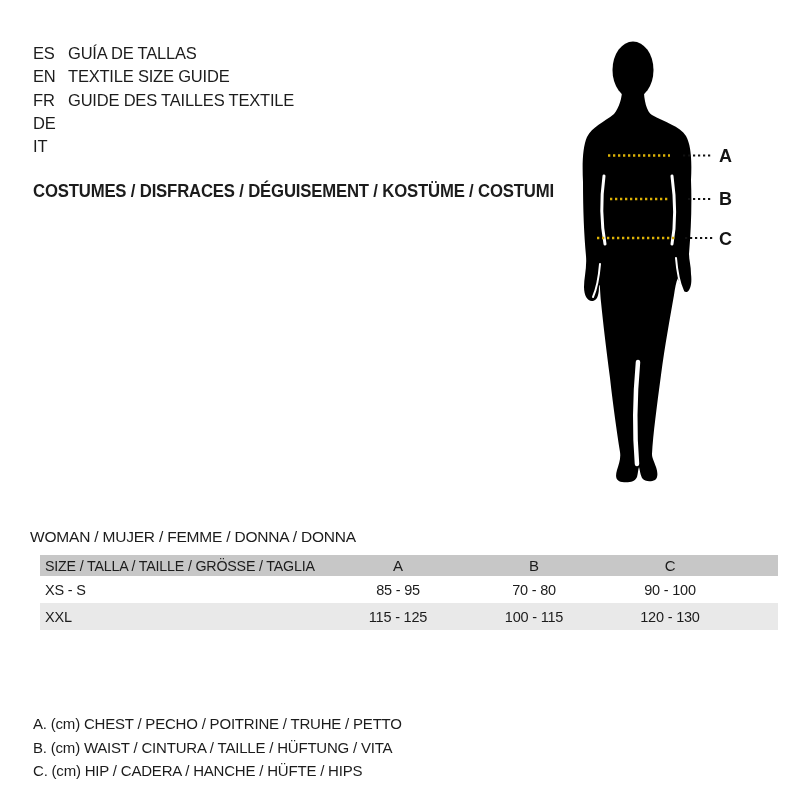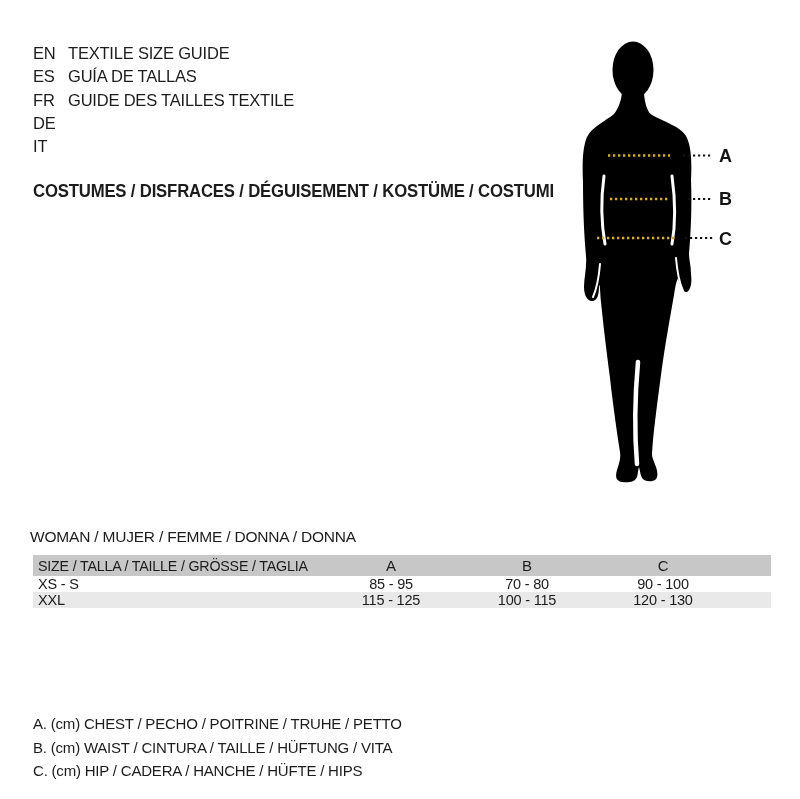--- a/index.html
+++ b/index.html
@@ -24,53 +24,53 @@
   .figure-svg { position:absolute; left:540px; top:30px; width:200px; height:470px; }
   .measure-label { position:absolute; left:719px; width:26px; font-size:18px; font-weight:bold;
                    color:#141414; text-align:left; }
   .label-a { top:146px; } .label-b { top:189px; } .label-c { top:229px; }
 
   
   .section-title { position:absolute; left:30px; top:528px; font-size:15.5px;
                    letter-spacing:-0.2px; white-space:nowrap; }
 
   
-  .size-table { position:absolute; left:33px; top:555px; width:738px;
+  .size-table { position:absolute; left:40px; top:555px; width:738px;
                 border-collapse:collapse; table-layout:fixed; font-size:14.5px;
                 letter-spacing:-0.2px; }
   .size-table th, .size-table td { font-weight:normal; padding:0; vertical-align:middle; }
   .size-table thead tr { height:21px; background:#c7c7c7; }
   .size-table thead th { font-size:15px; text-align:center; }
   .size-table thead th.first { text-align:left; }
   .size-table thead th.first .cond { display:inline-block; transform:scaleX(0.95);
                                      transform-origin:left center; white-space:nowrap; }
-  .size-table tbody tr { height:16px; }
+  .size-table tbody tr { height:27px; }
   .size-table tbody tr:nth-child(even) { background:#e9e9e9; }
   .size-table td.first { text-align:left; padding-left:5px; }
   .size-table th.first { padding-left:5px; }
   .size-table td.val { text-align:center; }
 
   
   .legend { position:absolute; left:33px; top:712px; font-size:15px; line-height:23.5px;
             letter-spacing:-0.2px; }
   .legend div { white-space:nowrap; }
 </style>
 </head>
 <body>
 
 <div class="page">
 
   <div class="langs">
     <div class="lang-row">
+      <span class="lang-code">ES</span>
+      <span class="lang-text">GUÍA DE TALLAS</span>
+    </div>
+    <div class="lang-row">
       <span class="lang-code">EN</span>
       <span class="lang-text">TEXTILE SIZE GUIDE</span>
-    </div>
-    <div class="lang-row">
-      <span class="lang-code">ES</span>
-      <span class="lang-text">GUÍA DE TALLAS</span>
     </div>
     <div class="lang-row">
       <span class="lang-code">FR</span>
       <span class="lang-text">GUIDE DES TAILLES TEXTILE</span>
     </div>
     <div class="lang-row">
       <span class="lang-code">DE</span>
     </div>
     <div class="lang-row">
       <span class="lang-code">IT</span>

